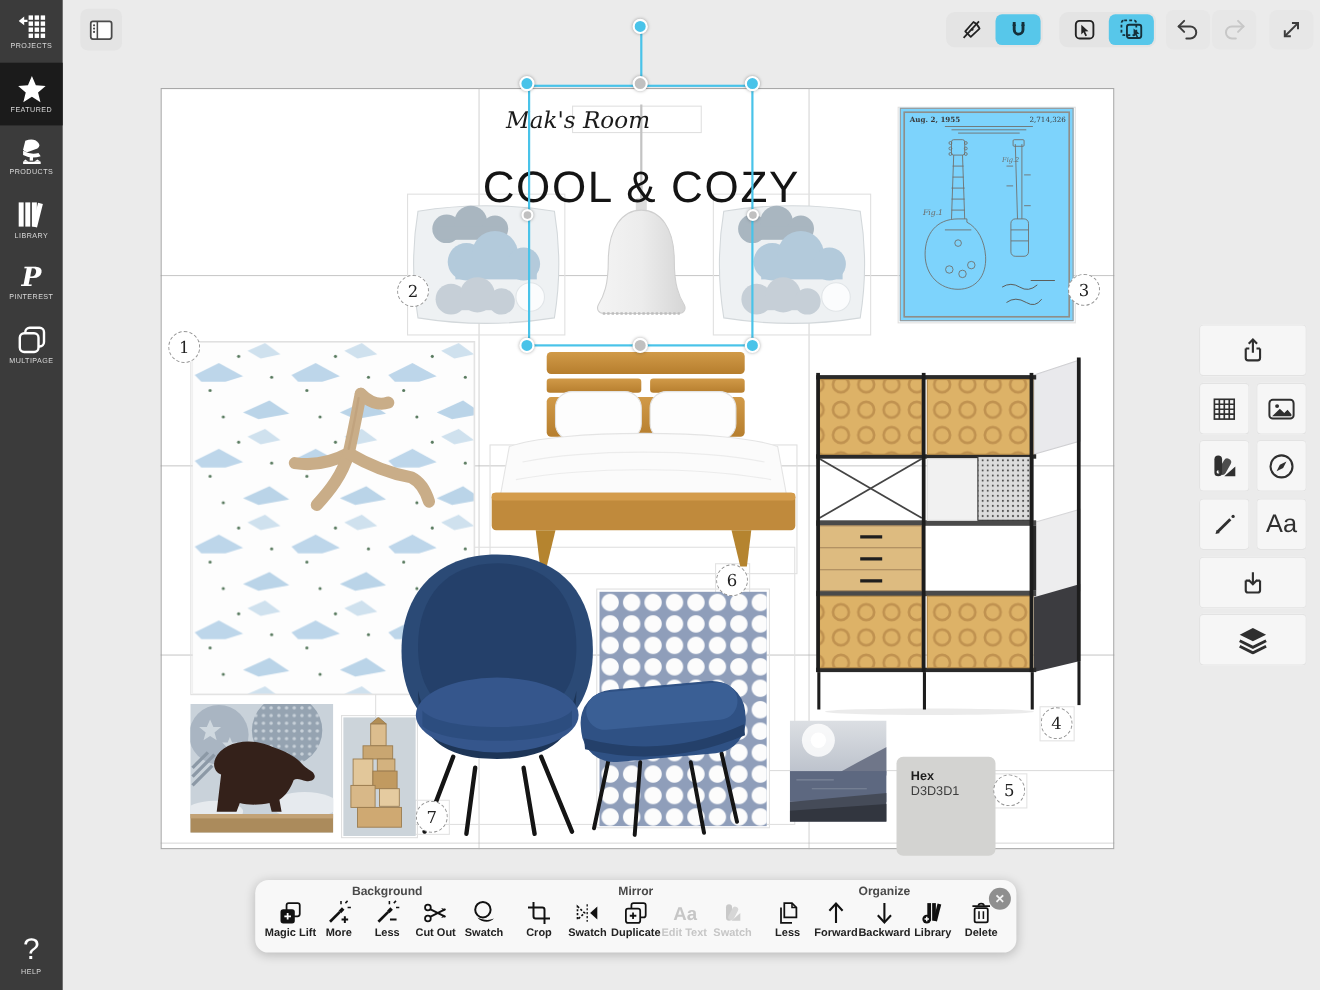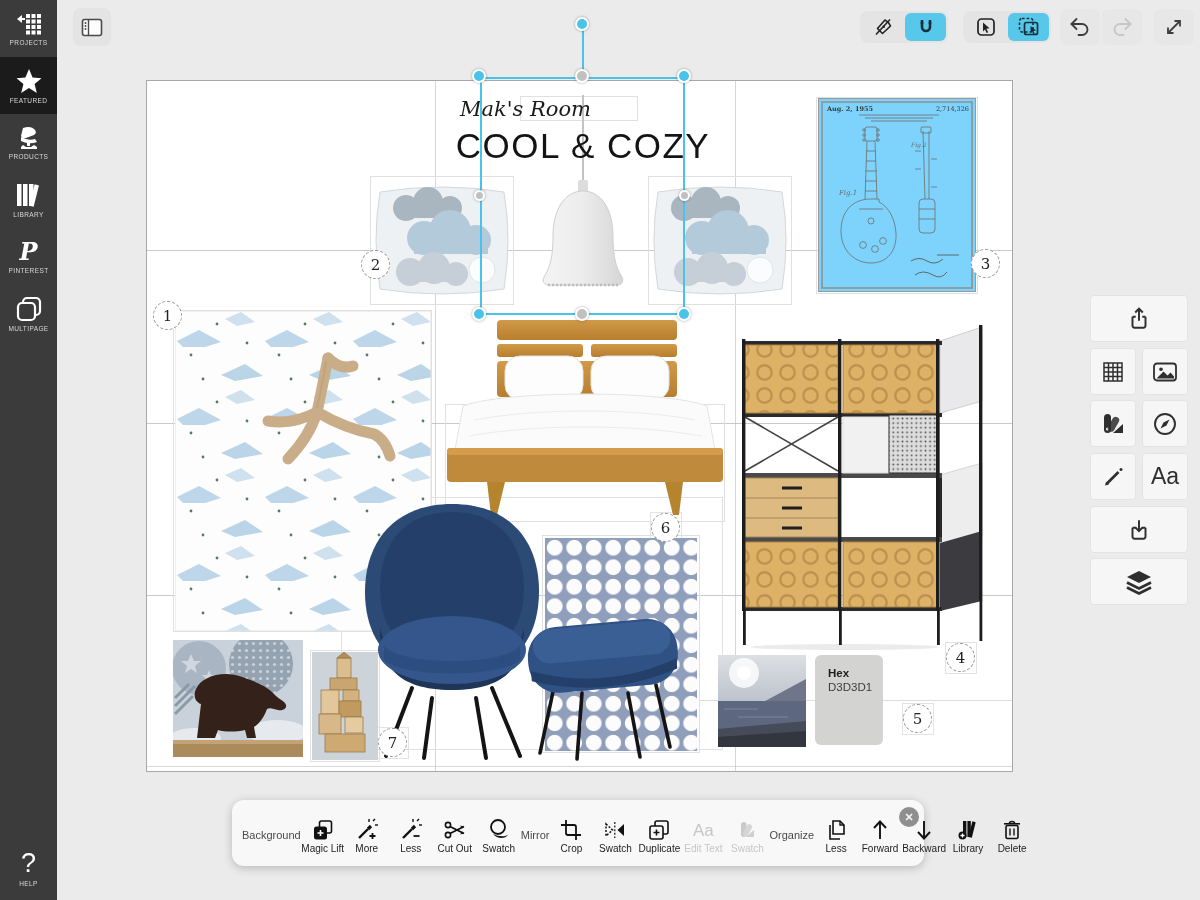--- a/index.html
+++ b/index.html
@@ -31,21 +31,21 @@
   #board{left:146px;top:80px;width:867px;height:692px;background:#ffffff;border:1px solid #a8a8a8;}
   .guide-h{background:#9f9f9f;opacity:.55;height:1px;}
   .guide-v{background:#b5b5b5;opacity:.55;width:1px;}
   .faintbox{border:1px solid #e0e0e0;}
   .badge{width:29px;height:29px;border-radius:50%;background:#fff;border:1px dashed #999;
          display:flex;align-items:center;justify-content:center;
          font-family:"DejaVu Serif",serif;font-size:15px;color:#222;z-index:50;}
   .badgebox{border:1px solid #e3e3e3;}
 
   #title-small{font-family:"DejaVu Serif",serif;font-style:italic;font-size:21px;color:#1b1b1b;text-align:left;}
-  #title-large{font-size:35px;font-weight:500;letter-spacing:1.5px;color:#141414;text-align:center;white-space:nowrap;}
+  #title-large{font-size:40px;font-weight:500;letter-spacing:1.5px;color:#141414;text-align:center;white-space:nowrap;margin-top:23px;}
 
   
   .sel-rect{border:2px solid #49c3e9;z-index:60;}
   .handle{border-radius:50%;border:2px solid #fff;box-shadow:0 0 3px rgba(0,0,0,.35);z-index:61;}
   .h-cyan{background:#49c3e9;}
   .h-gray{background:#c0c0c0;}
 
   .hexcard{background:#D3D3D1;border-radius:6px;padding:12px 0 0 13px;z-index:20;}
   .hexcard .t1{font-size:11.5px;font-weight:bold;color:#1d1d1d;}
   .hexcard .t2{font-size:11.5px;color:#3c3c3c;margin-top:2px;}
@@ -53,21 +53,21 @@
   .polka{background-color:#8f9eba;
     background-image:radial-gradient(circle at 9.7px 9.7px,#fcfcfc 7.4px,rgba(0,0,0,0) 8.3px);
     background-size:19.5px 19.5px;}
 
   .patent{background:#7dd3fc;border:1px solid #9a9a9a;}
   .patent .ptxt{position:absolute;font-size:6.5px;color:#3a3a3a;font-family:"DejaVu Serif",serif;}
 
   
   #btoolbar{left:232px;top:800px;width:692px;height:66px;background:#f8f8f8;border-radius:12px;
             box-shadow:0 2px 10px rgba(0,0,0,.22);display:flex;justify-content:space-between;padding:5px 10px 0 10px;z-index:80;}
-  .bt-section{display:flex;flex-direction:row;align-items:center;}
+  .bt-section{display:flex;flex-direction:column;align-items:center;font-weight:bold;}
   .bt-title{font-size:11px;color:#4a4a4a;margin-bottom:1px;}
   .bt-row{display:flex;}
   .bt-item{width:44px;display:flex;flex-direction:column;align-items:center;gap:1px;cursor:pointer;}
   .bt-item .lbl{font-size:10px;color:#222;white-space:nowrap;}
   .bt-item.disabled .lbl{color:#c6c6c6;}
   .bt-close{position:absolute;right:5px;top:7px;width:20px;height:20px;border-radius:50%;background:#8f8f8f;
             color:#f4f4f4;font-size:11px;font-weight:bold;display:flex;align-items:center;justify-content:center;cursor:pointer;}
 </style>
 </head>
 <body>
@@ -594,21 +594,21 @@
     <polygon points="88,24 88,50 40,50 62,38" fill="#6f7689"></polygon>
     <rect y="46" width="88" height="28" fill="#5d6880"></rect>
     <g stroke="#7d8699" stroke-width="1">
         <line x1="6" y1="54" x2="40" y2="54"></line>
         <line x1="20" y1="62" x2="70" y2="62"></line>
       </g>
     <polygon points="0,74 88,66 88,92 0,92" fill="#454b58"></polygon>
     <polygon points="0,82 88,76 88,92 0,92" fill="#32363f"></polygon>
   </svg>
 
-  <div class="abs hexcard" style="left:815px;top:655px;width:68px;height:90px">
+  <div class="abs hexcard" style="left:815px;top:688px;width:90px;height:90px">
     <div class="t1">Hex</div>
     <div class="t2">D3D3D1</div>
   </div>
 
   <div class="abs badgebox" style="left:650px;top:512px;width:32px;height:31px"></div>
   <div class="abs badgebox" style="left:945px;top:642px;width:32px;height:32px"></div>
   <div class="abs badgebox" style="left:902px;top:703px;width:32px;height:32px"></div>
   <div class="abs badgebox" style="left:377px;top:727px;width:32px;height:32px"></div>
 
   <div class="abs badge" style="left:153px;top:301px">1</div>

